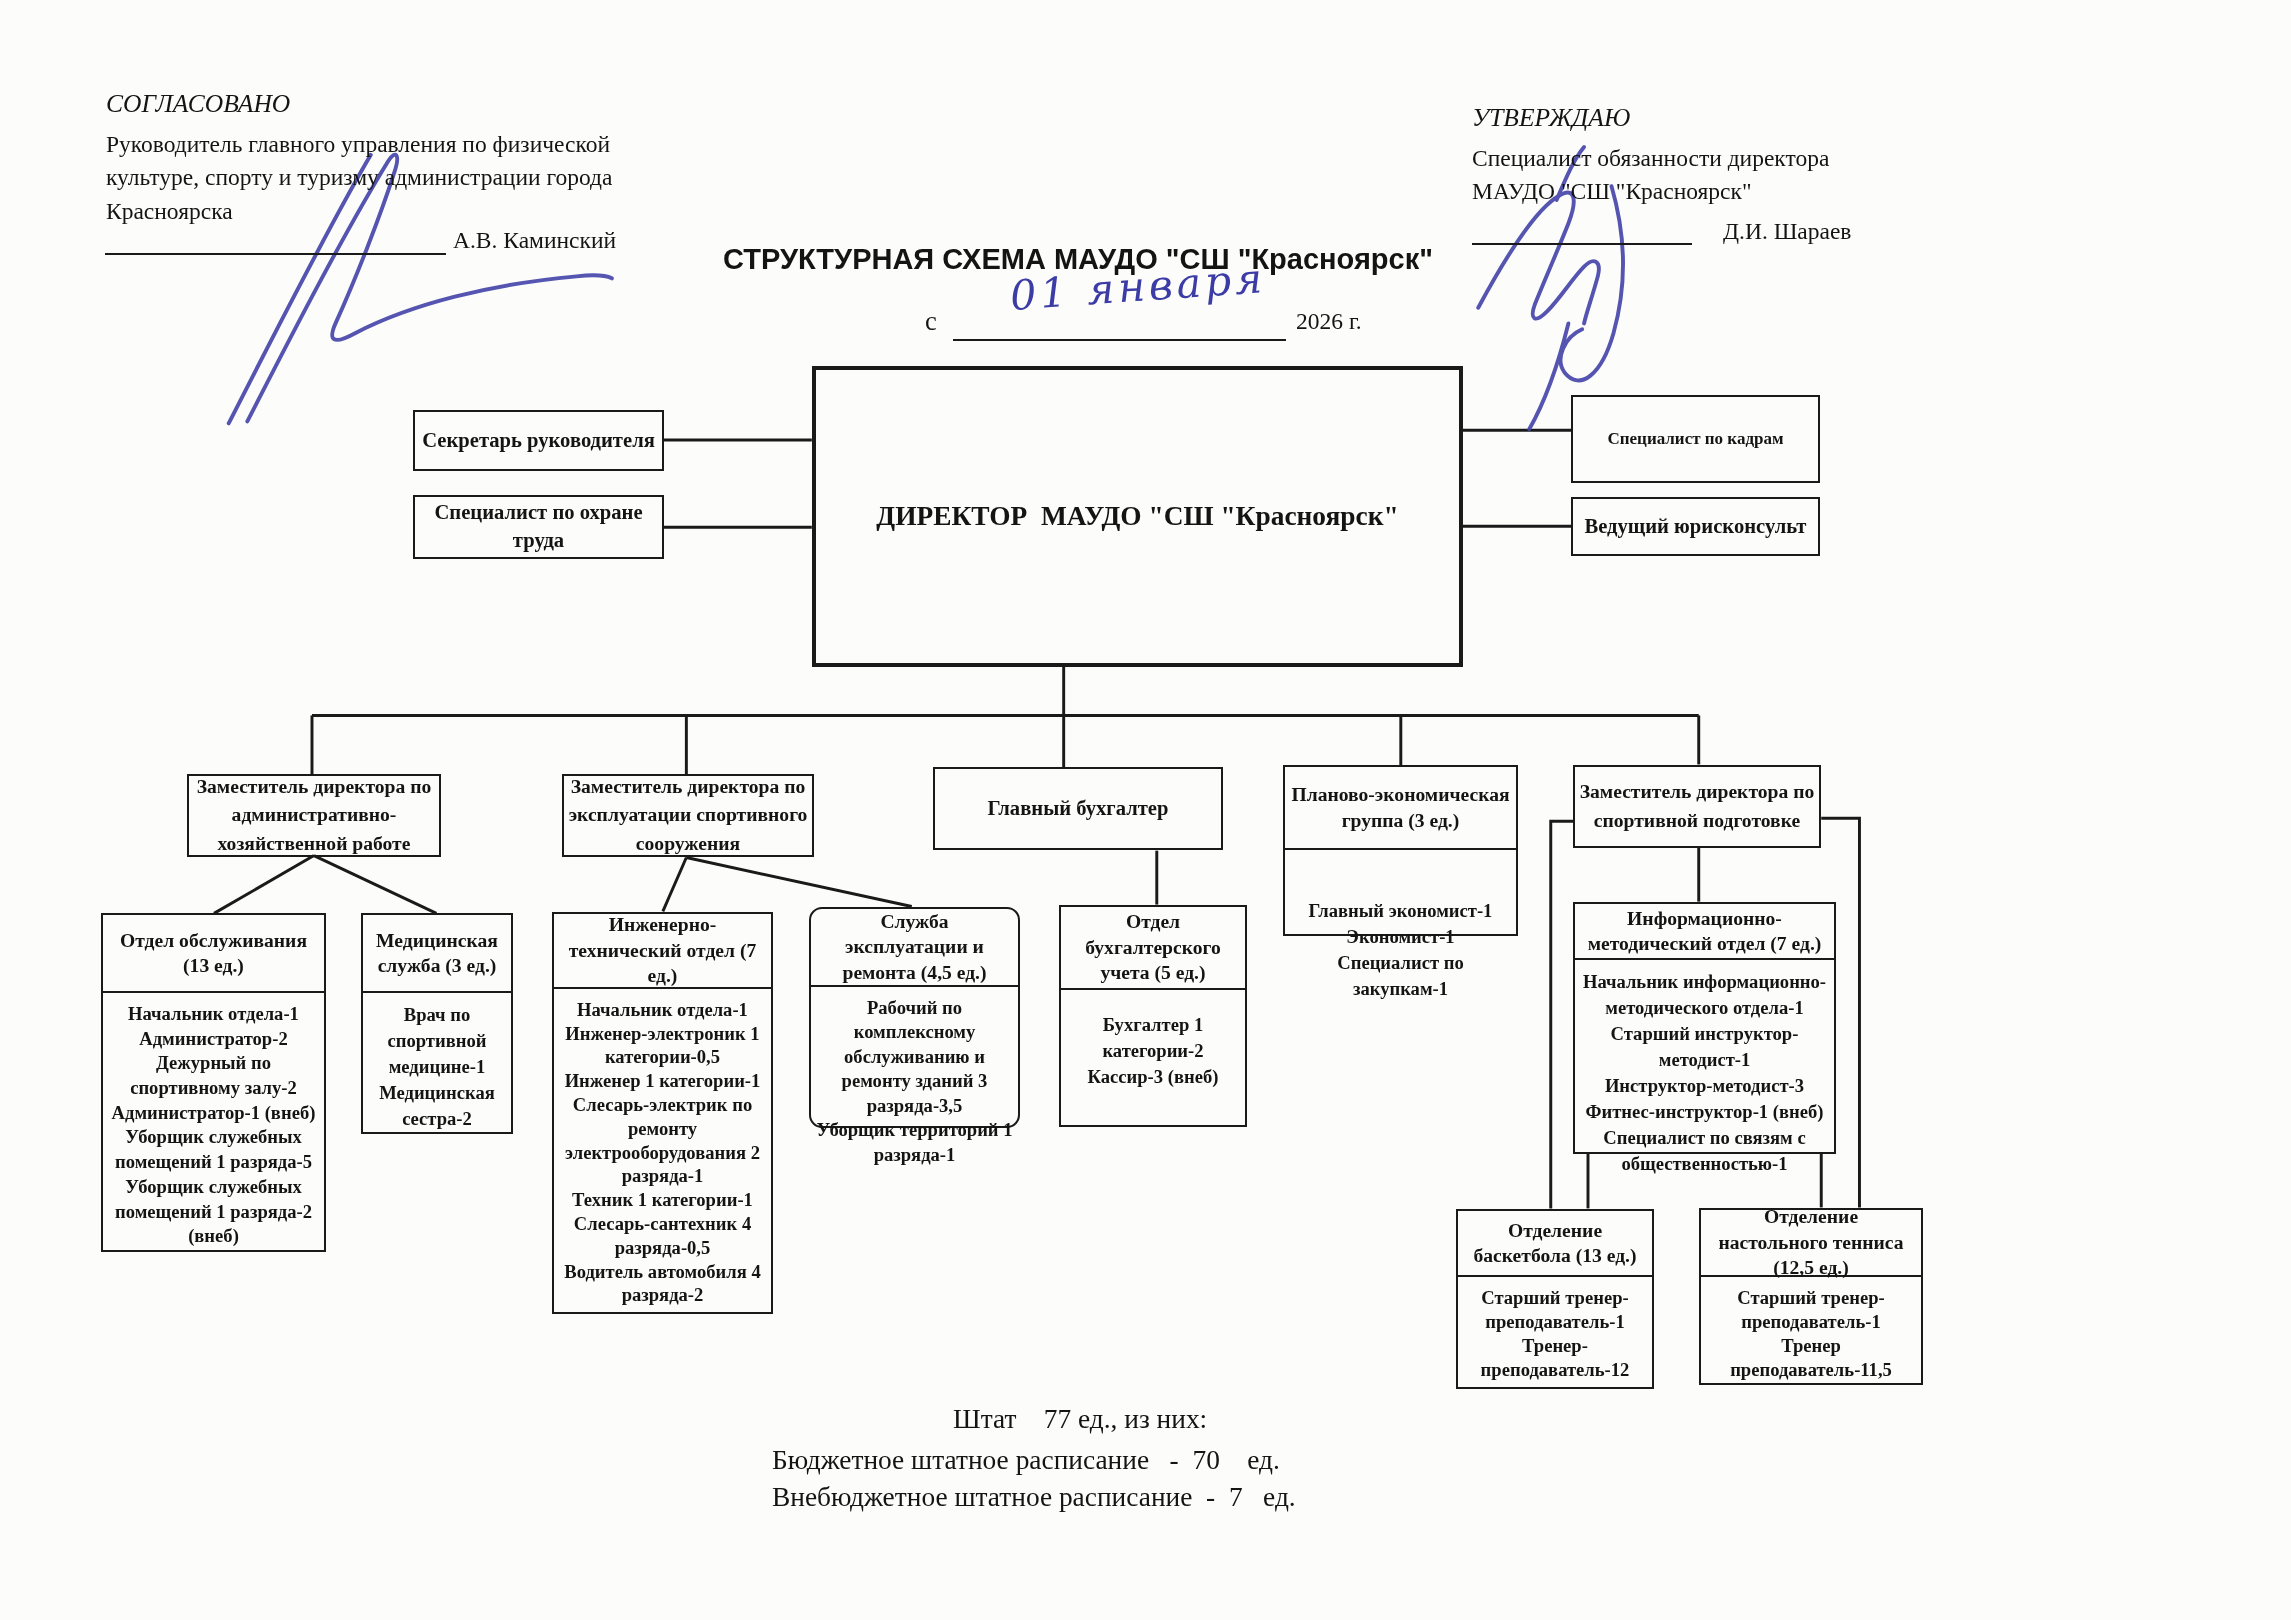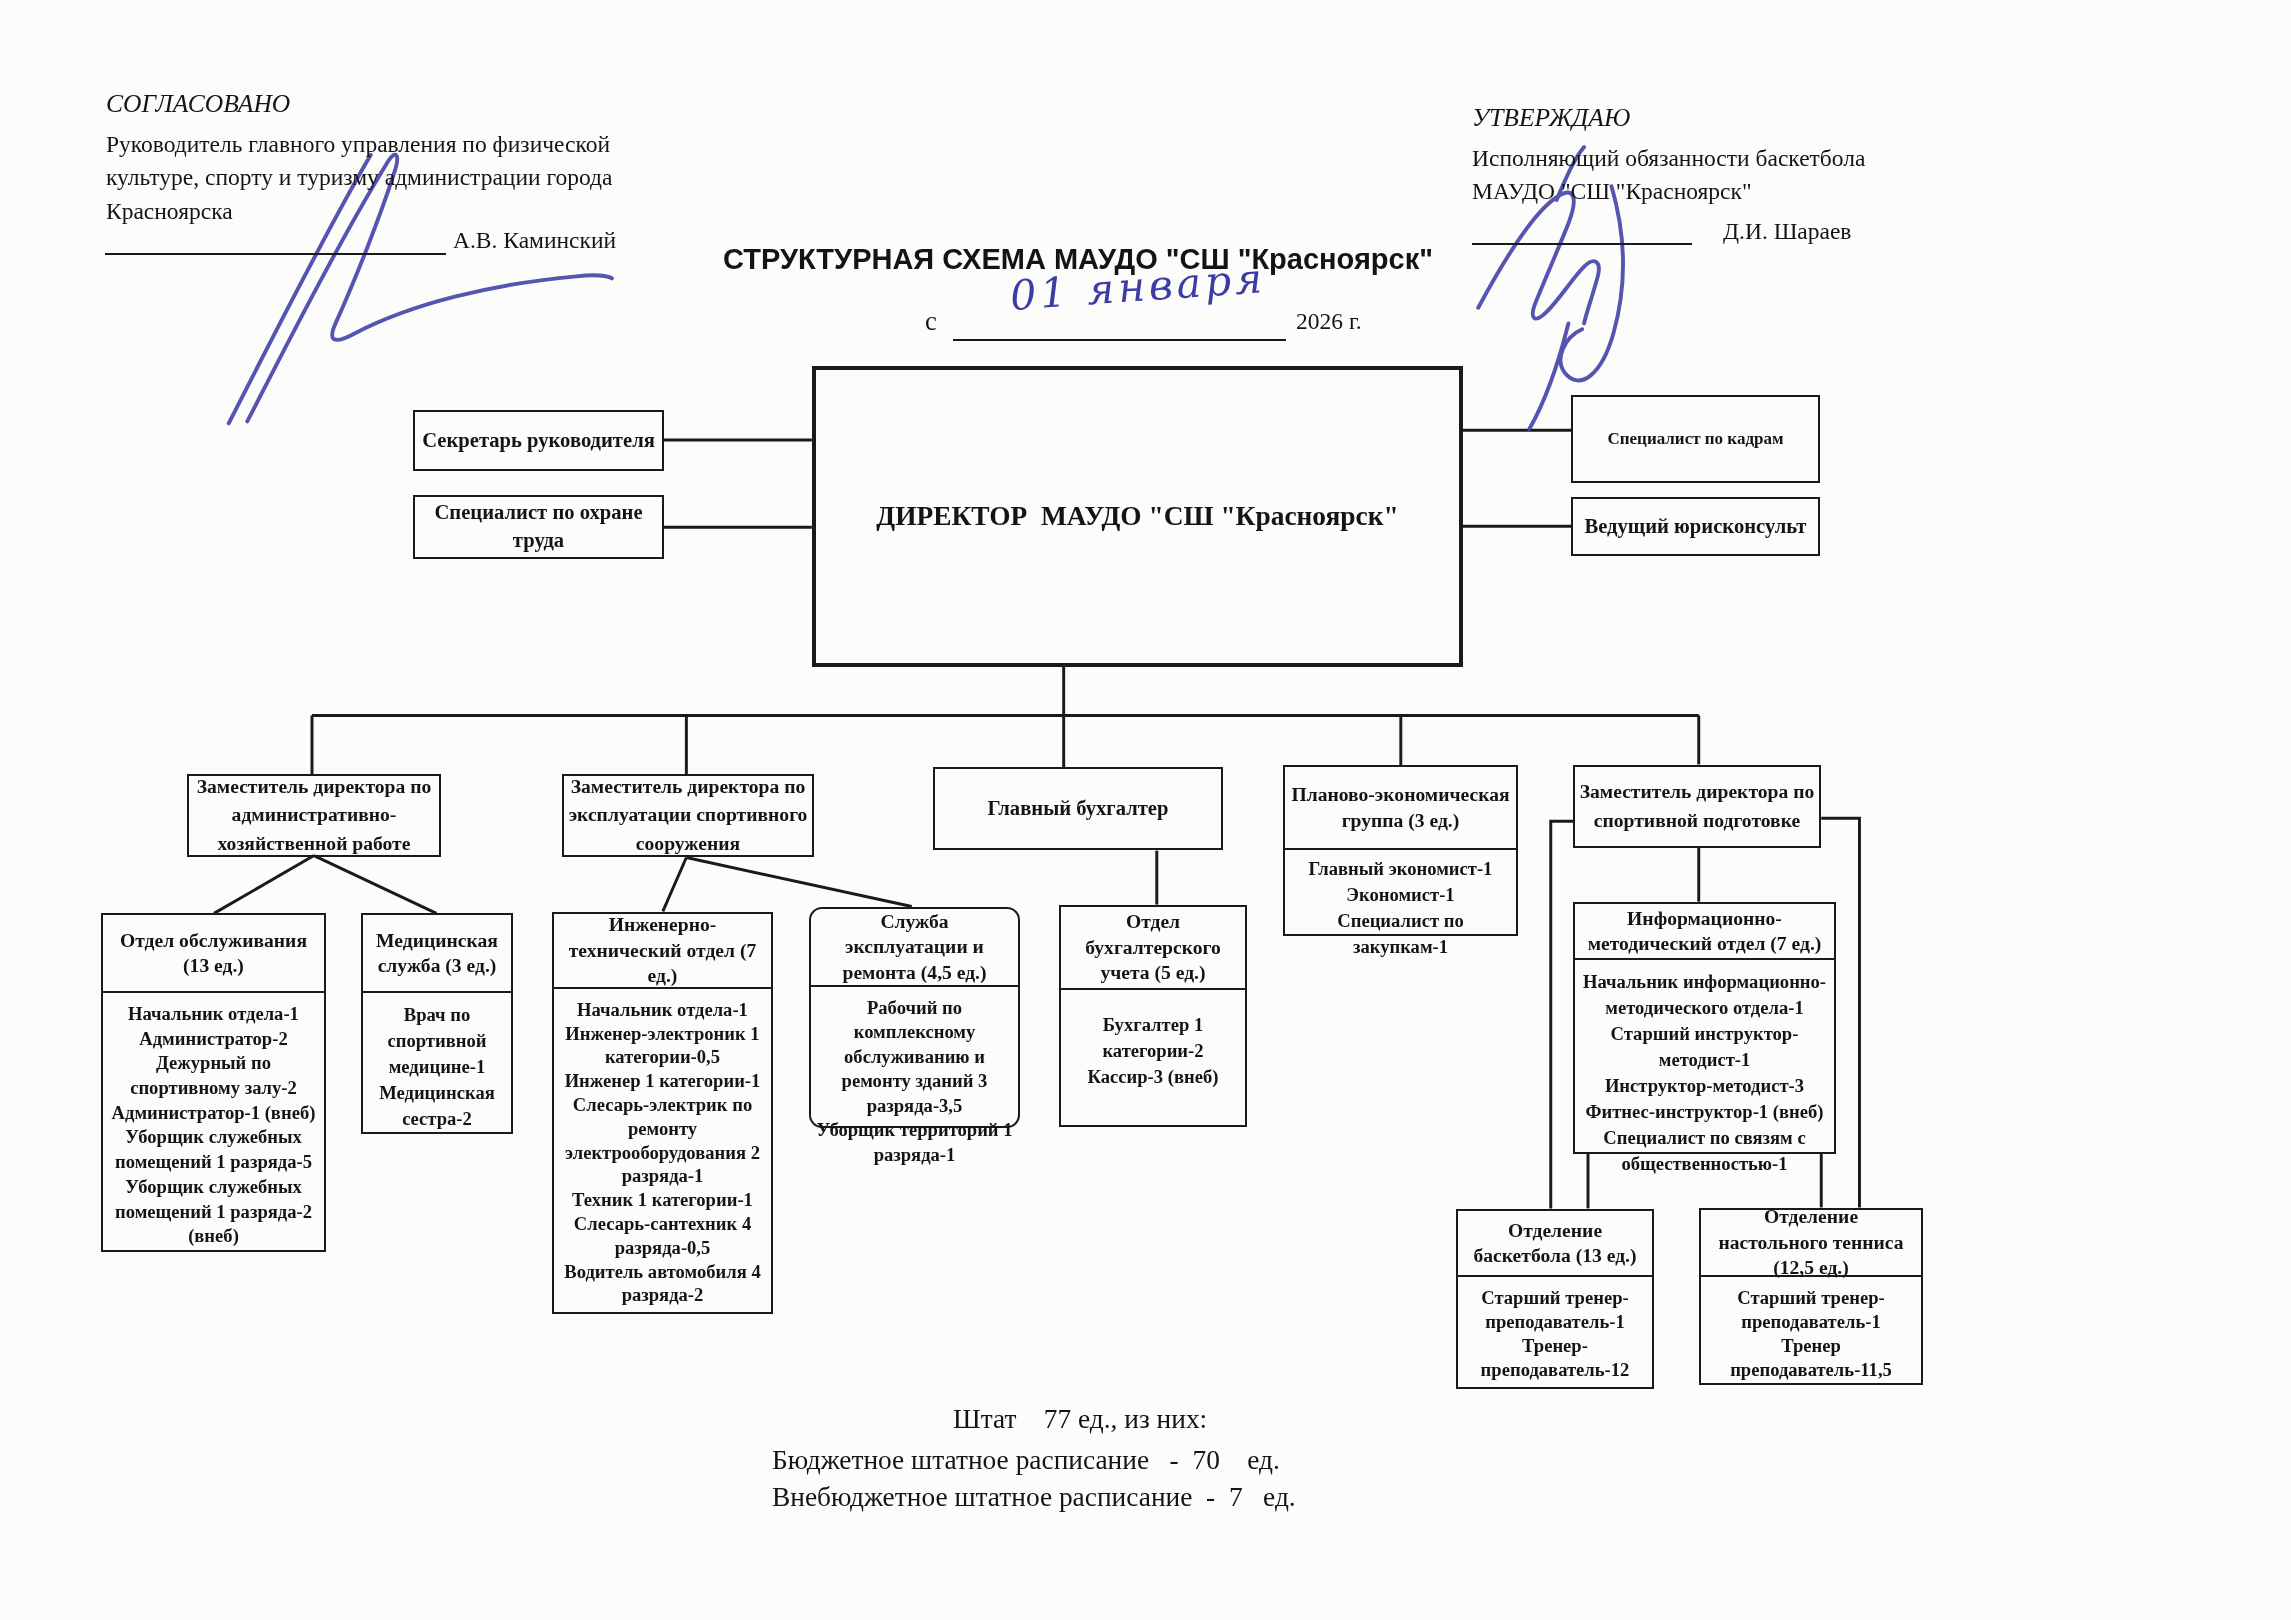--- a/index.html
+++ b/index.html
@@ -95,21 +95,21 @@
     <div class="hd">СОГЛАСОВАНО</div>
     <div class="bd">Руководитель главного управления по физической
 культуре, спорту и туризму администрации города
 Красноярска</div>
   </div>
   <div class="sigline" style="left:105px;top:216px;width:341px;height:37px;"></div>
   <div class="signame" style="left:453px;top:227px;">А.В. Каминский</div>
 
   <div class="abs approval" style="left:1472px;top:100px;width:470px;">
     <div class="hd">УТВЕРЖДАЮ</div>
-    <div class="bd">Исполняющий обязанности баскетбола
+    <div class="bd">Специалист обязанности директора
 МАУДО "СШ "Красноярск"</div>
   </div>
   <div class="sigline" style="left:1472px;top:206px;width:220px;height:37px;"></div>
   <div class="signame" style="left:1703px;top:218px;margin-left:20px;">Д.И. Шараев</div>
 
   <div class="doc-title">СТРУКТУРНАЯ СХЕМА МАУДО "СШ "Красноярск"</div>
   <div class="date-prefix">с</div>
   <div class="date-underline"></div>
   <div class="handwritten">01 января</div>
   <div class="date-year">2026 г.</div>
@@ -118,21 +118,21 @@
 
   <div class="box" style="left:413px;top:410px;width:251px;height:61px;font-size:20.6px;">Секретарь руководителя</div>
   <div class="box" style="left:413px;top:495px;width:251px;height:64px;font-size:20.6px;">Специалист по охране труда</div>
   <div class="box" style="left:1571px;top:395px;width:249px;height:88px;font-size:17px;text-align:center;">Специалист по кадрам</div>
   <div class="box" style="left:1571px;top:497px;width:249px;height:59px;font-size:20.6px;">Ведущий юрисконсульт</div>
 
   <div class="box" style="left:187px;top:774px;width:254px;height:83px;font-size:19.6px;line-height:1.45;">Заместитель директора по административно-хозяйственной работе</div>
   <div class="box" style="left:562px;top:774px;width:252px;height:83px;font-size:19.6px;line-height:1.45;">Заместитель директора по эксплуатации спортивного сооружения</div>
   <div class="box" style="left:933px;top:767px;width:290px;height:83px;font-size:20.6px;">Главный бухгалтер</div>
 
-  <div class="box dept" style="left:1283px;top:765px;width:235px;height:171px;">
+  <div class="box dept" style="left:1283px;top:765px;width:235px;height:171px;gap:42px;">
     <div class="dept-hdr" style="height:83px;font-size:19.6px;">Планово-экономическая группа (3 ед.)</div>
     <div class="dept-staff" style="font-size:18.6px;padding:5.9px 3.9px;">Главный экономист-1
 Экономист-1
 Специалист по закупкам-1</div>
   </div>
 
   <div class="box" style="left:1573px;top:765px;width:248px;height:83px;font-size:19.6px;line-height:1.45;">Заместитель директора по спортивной подготовке</div>
 
   <div class="box dept" style="left:101px;top:913px;width:225px;height:339px;">
     <div class="dept-hdr" style="height:78px;font-size:19.6px;">Отдел обслуживания (13 ед.)</div>

